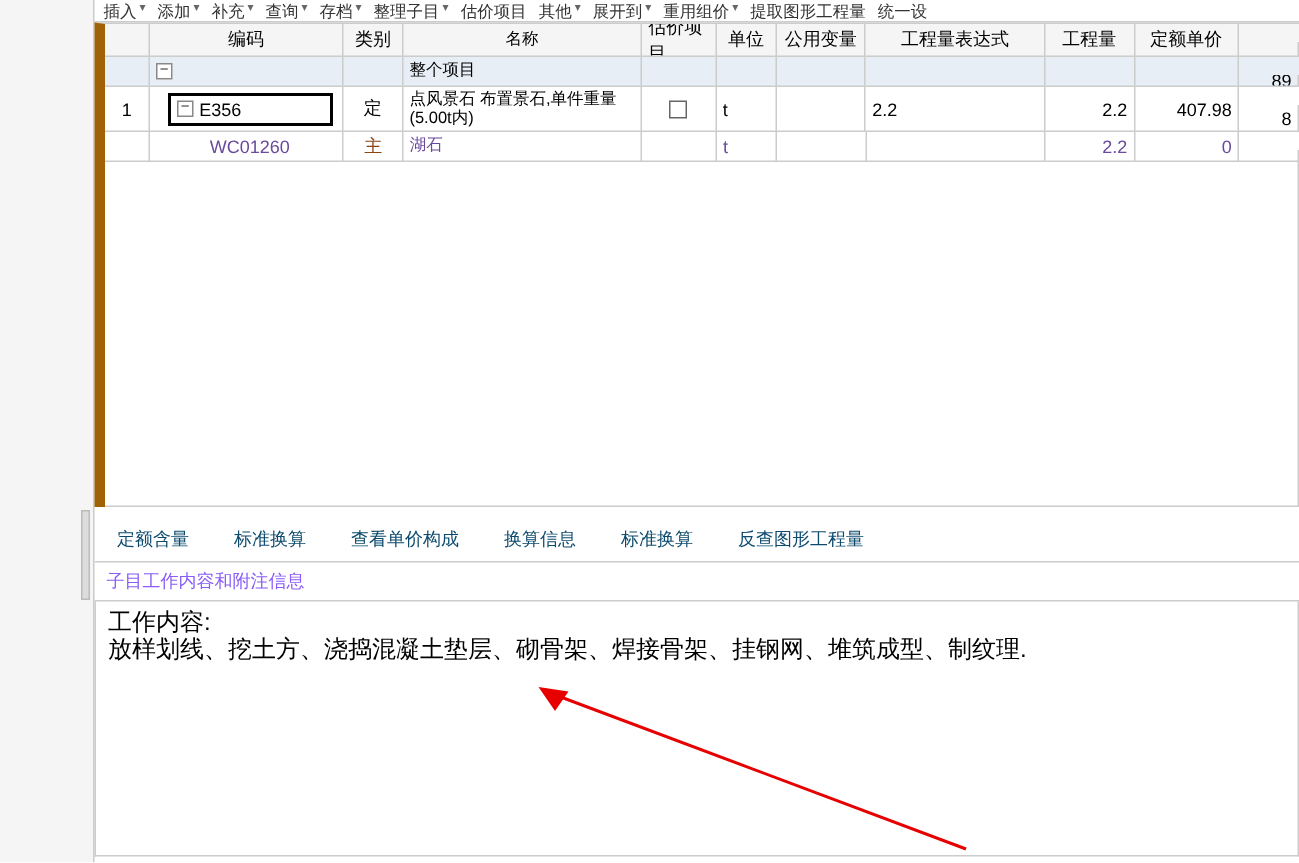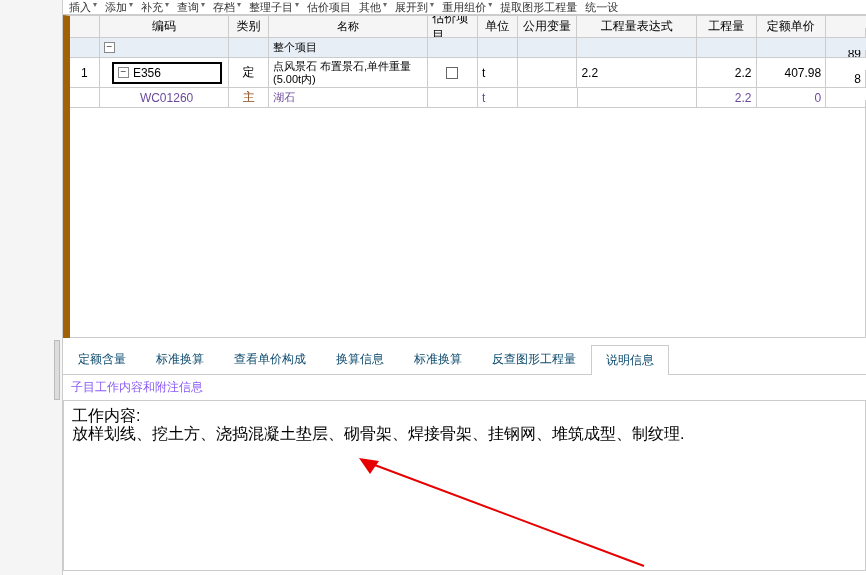--- a/index.html
+++ b/index.html
@@ -175,21 +175,20 @@
   <div class="grid-body-fill"></div>
 </div>
 
 <div class="tabs">
   <div class="tab">定额含量</div>
   <div class="tab">标准换算</div>
   <div class="tab">查看单价构成</div>
   <div class="tab">换算信息</div>
   <div class="tab">标准换算</div>
   <div class="tab">反查图形工程量</div>
-  <div class="tab active">说明信息</div>
 </div>
 <div class="subtab">子目工作内容和附注信息</div>
 
 <div class="content-box">
   <div>工作内容:</div>
   <div>放样划线、挖土方、浇捣混凝土垫层、砌骨架、焊接骨架、挂钢网、堆筑成型、制纹理.</div>
   <svg class="arrow" width="300" height="120">
     <line x1="290" y1="110" x2="10" y2="5" stroke="#e60000" stroke-width="2"></line>
     <polygon points="5,2 25,5 16,18" fill="#e60000"></polygon>
   </svg>

